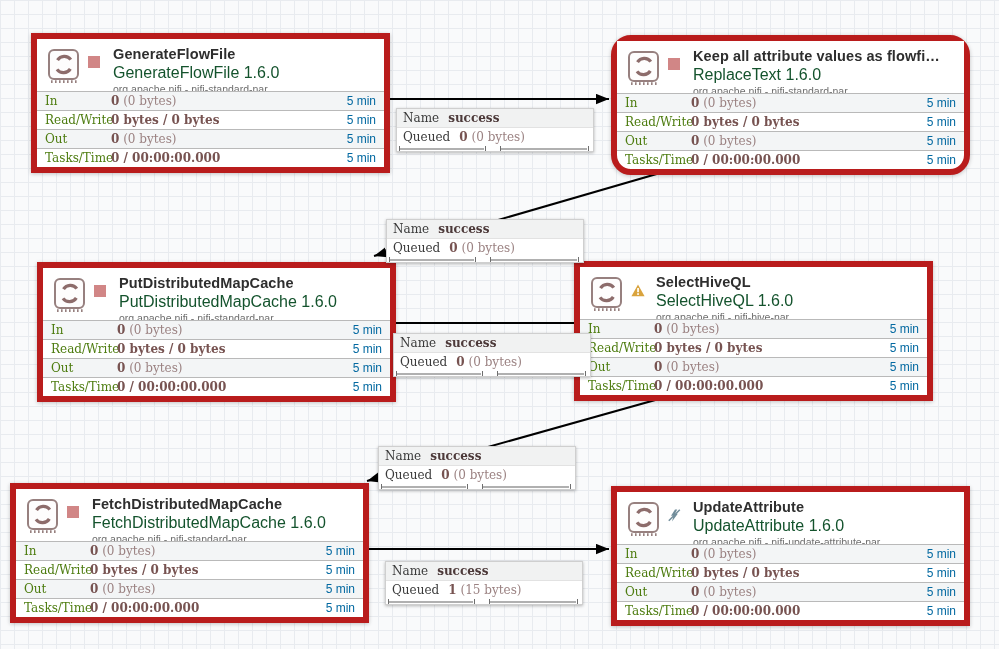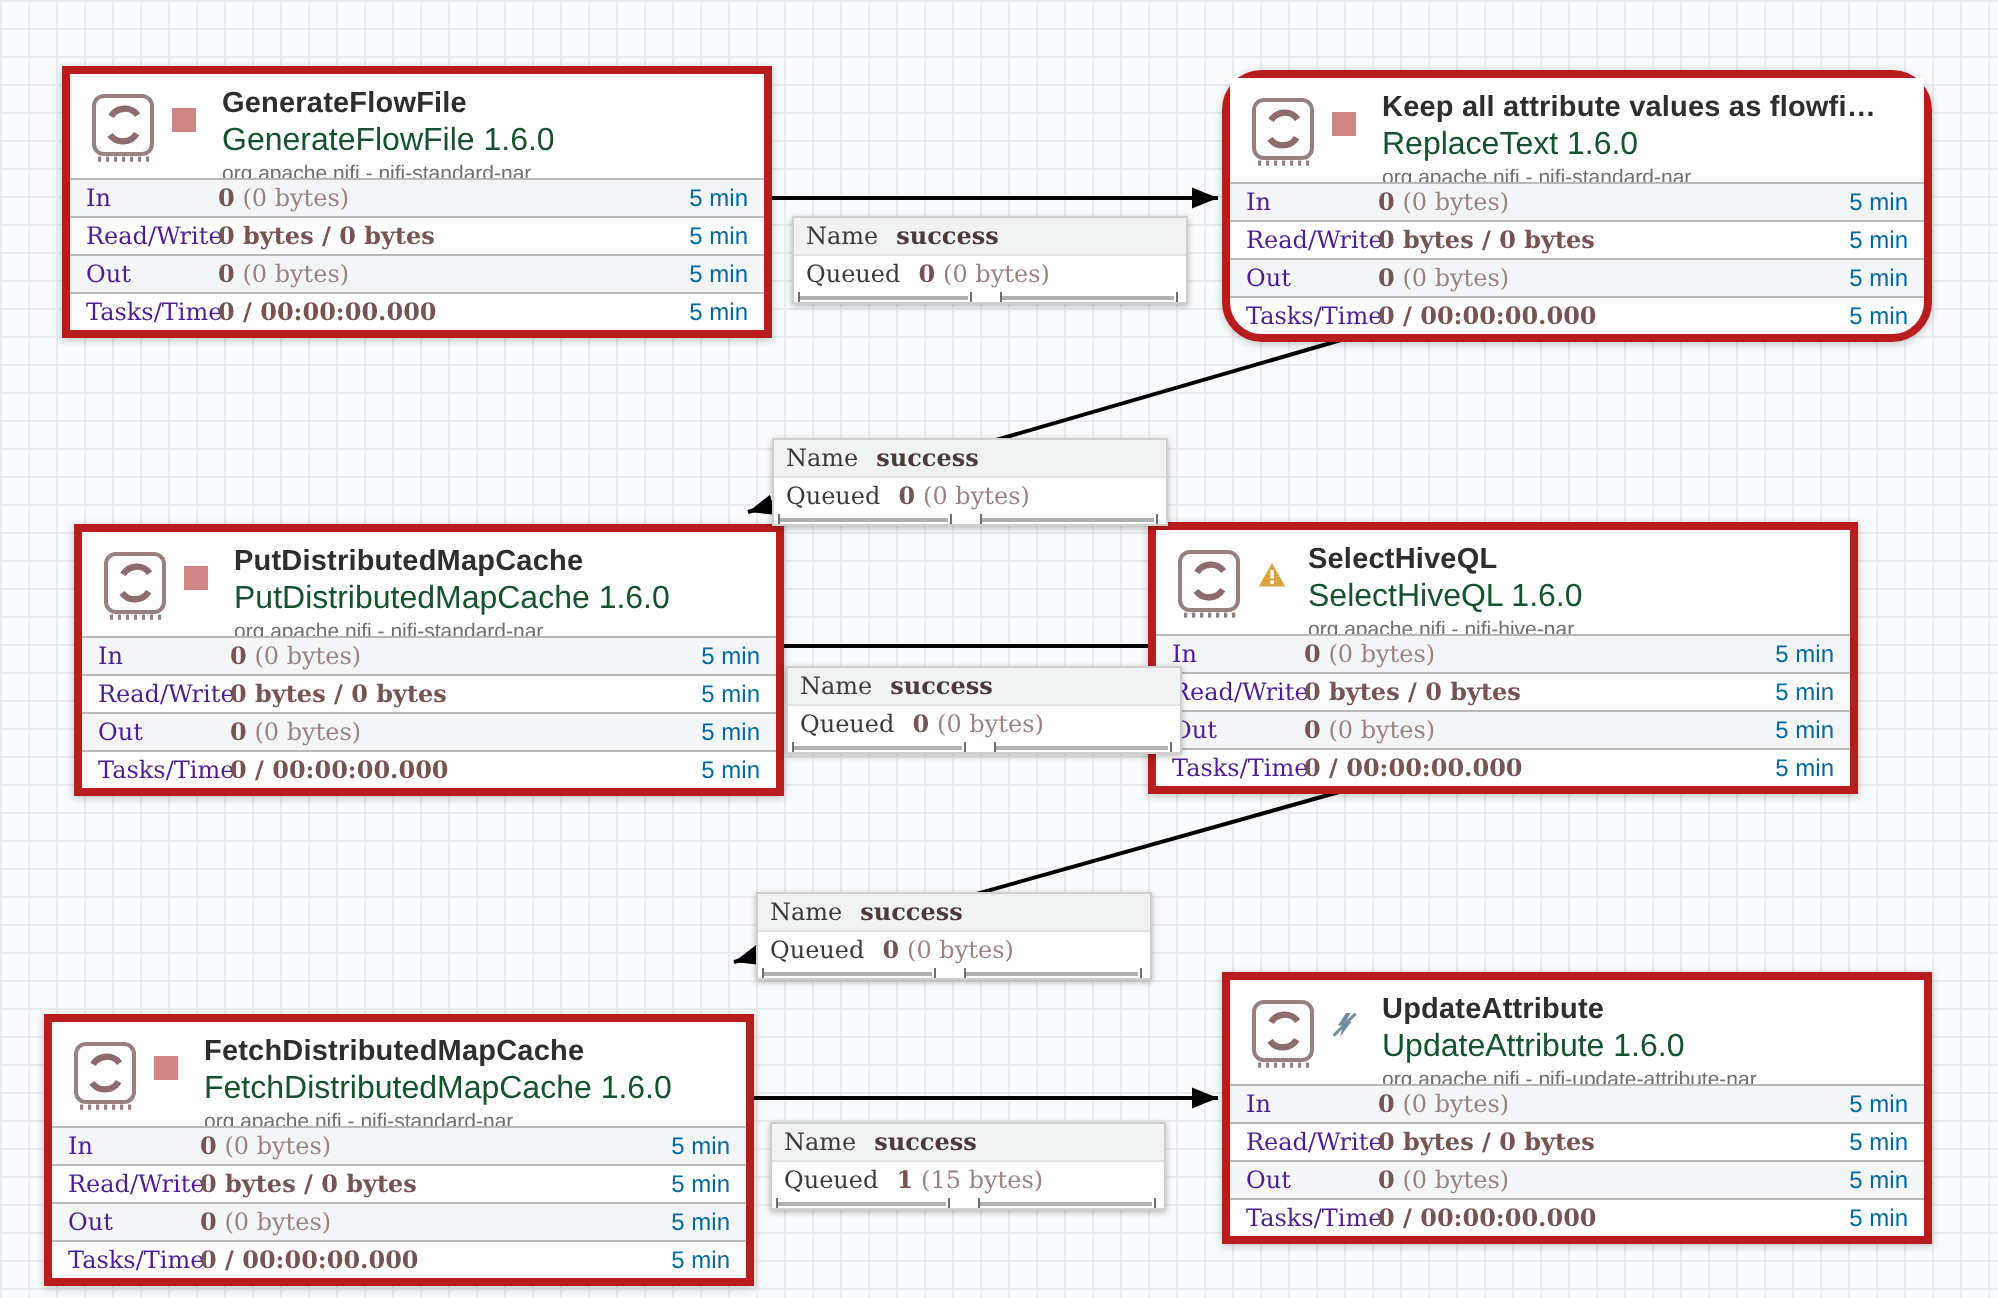--- a/index.html
+++ b/index.html
@@ -11,38 +11,38 @@
       linear-gradient(to right, #e8ebef 1px, transparent 1px),
       linear-gradient(to bottom, #e8ebef 1px, transparent 1px);
     background-size:14px 14px;
   }
   .wires{position:absolute;left:0;top:0;z-index:1;}
   .wire{stroke:#000;stroke-width:2;fill:none;}
 
   
   .processor{
     position:absolute;width:347px;background:#fff;
-    border:4px solid #b91c1c;box-shadow:0 1px 4px rgba(0,0,0,0.22);
+    border:6px solid #b91c1c;box-shadow:0 1px 4px rgba(0,0,0,0.22);
     z-index:2;
   }
   .proc-header{position:relative;height:52px;background:#fff;}
   .proc-icon{position:absolute;left:9px;top:8px;width:36px;height:37px;}
   .status-icon{position:absolute;left:51px;top:16px;width:14px;height:14px;}
   .status-icon.stopped{width:12px;height:12px;background:#d18686;top:17px;}
   .titles{margin-left:76px;padding-top:7px;line-height:1.16;white-space:nowrap;overflow:hidden;}
   .title{font-size:14.5px;font-weight:600;color:#2e2e2e;letter-spacing:.1px;}
   .subtitle{font-size:16px;color:#14532d;margin-top:1px;}
   .bundle{font-size:10.5px;color:#6e6e6e;margin-top:1px;}
   .stat-row{
     position:relative;height:18px;border-top:1px solid #b9b9b9;
     font-family:"DejaVu Serif", serif;font-size:12px;line-height:18px;
     display:flex;align-items:center;
   }
   .stat-row.alt{background:#f3f5f6;}
-  .rl{width:66px;padding-left:8px;color:#4c1d95;flex:none;}
+  .rl{width:66px;padding-left:8px;color:#4d7c0f;flex:none;}
   .rv{flex:1;color:#775351;white-space:nowrap;}
   .rv b{font-weight:700;color:#775351;}
   .rv .lt{color:#9b8282;font-weight:400;}
   .rt{flex:none;padding-right:8px;color:#0369a1;font-family:"Liberation Sans",sans-serif;font-size:12px;}
 
   
   .conn-label{
     position:absolute;width:196px;background:#fff;
     border:1px solid #cfcfcf;box-shadow:0 1px 3px rgba(0,0,0,0.28);
     z-index:3;font-family:"DejaVu Serif", serif;font-size:12px;margin-top:30px;
@@ -236,21 +236,21 @@
     <span class="rv"><b>0</b> <span class="lt">(0 bytes)</span></span>
     <span class="rt">5 min</span>
   </div>
   <div class="stat-row">
     <span class="rl">Tasks/Time</span>
     <span class="rv"><b>0 / 00:00:00.000</b> <span class="lt"></span></span>
     <span class="rt">5 min</span>
   </div>
 </div>
 
-<div class="processor" style="left:22px;top:483px;margin-top:24px;">
+<div class="processor" style="left:10px;top:483px;">
   <div class="proc-header">
     <span class="proc-icon">
       <svg viewBox="0 0 36 37" width="36" height="37">
         <rect x="3" y="3" width="29" height="29" rx="5" fill="#fefdfd" stroke="#97807f" stroke-width="2"></rect>
         <line x1="5" y1="34.6" x2="32" y2="34.6" stroke="#97807f" stroke-width="2.6" stroke-dasharray="1.6 2.4"></line>
         <g stroke="#8d6c6b" stroke-width="3.2" fill="none">
           <path d="M11.5 13.2 A8 8 0 0 1 24.8 12.6"></path>
           <path d="M24.3 21.8 A8 8 0 0 1 11 22.4"></path>
         </g>
       </svg>

